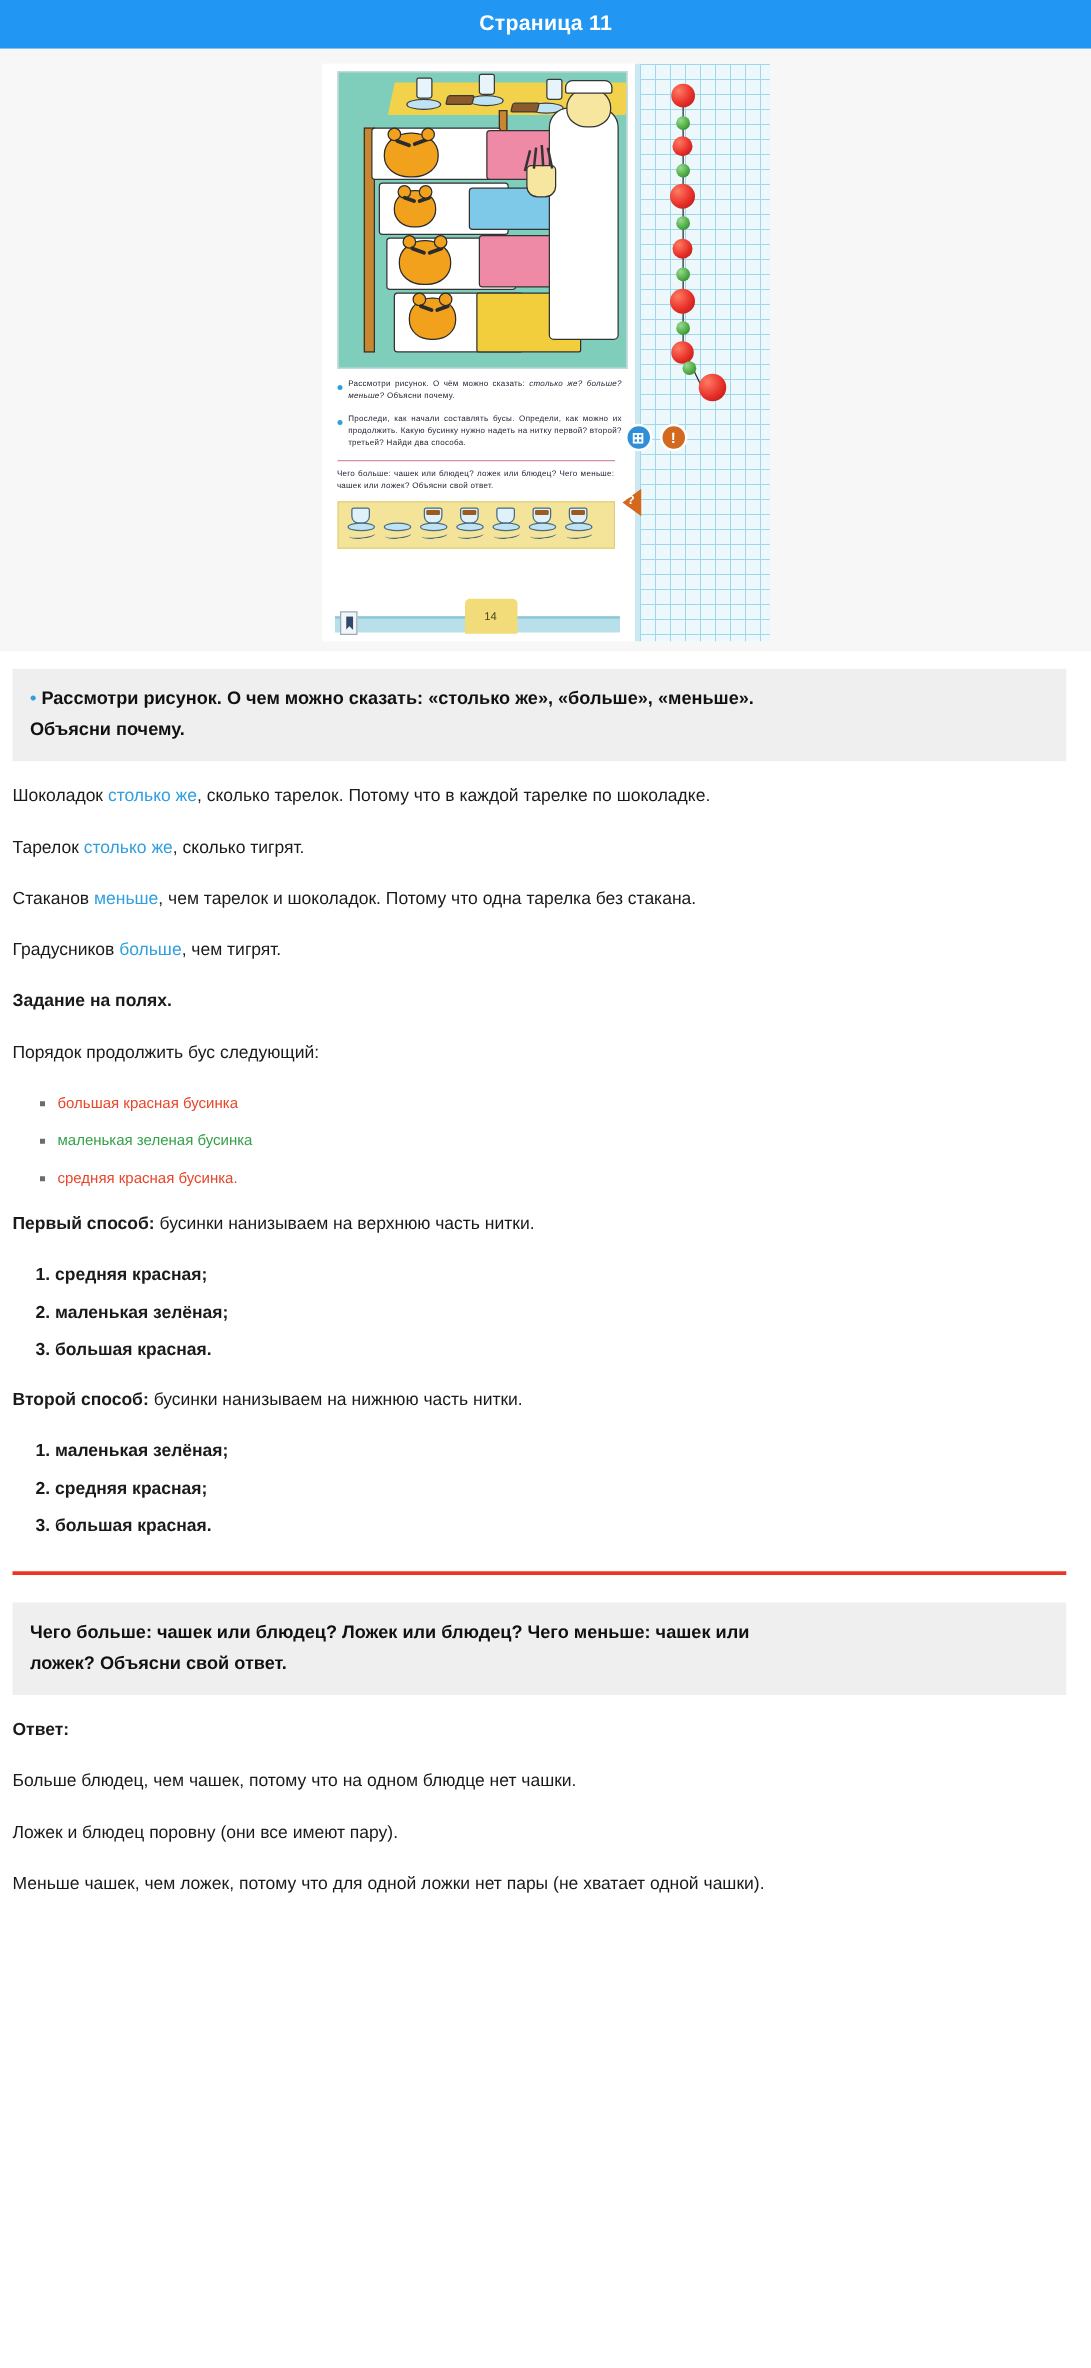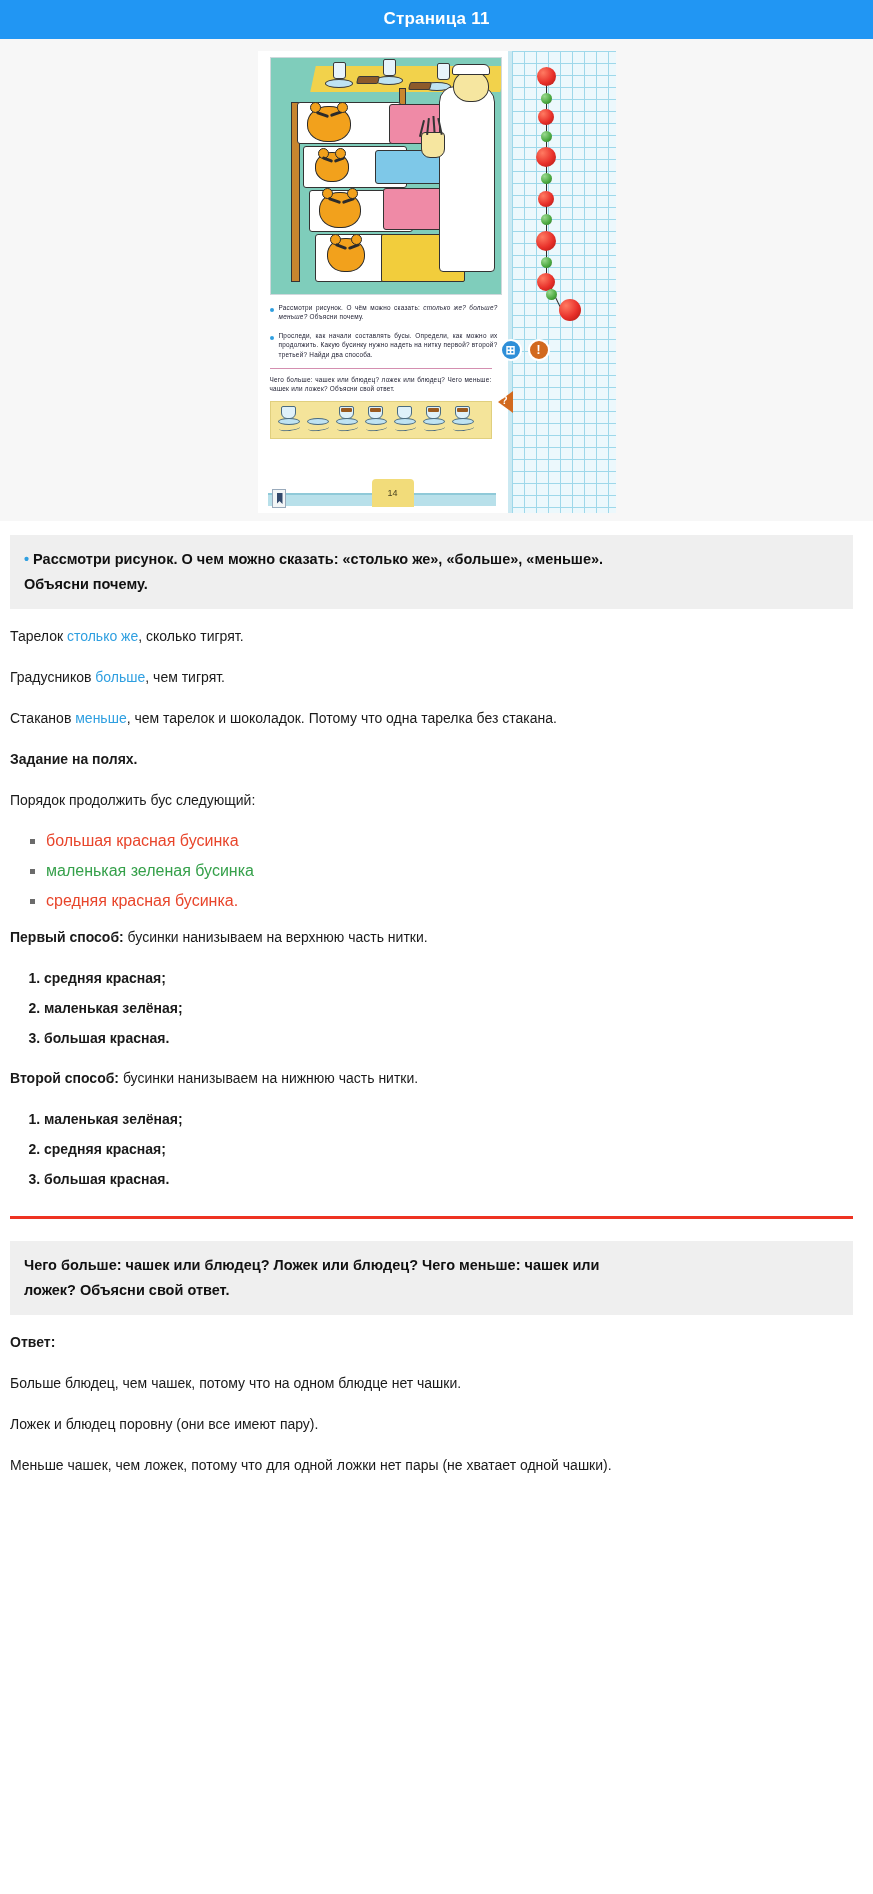--- a/index.html
+++ b/index.html
@@ -243,21 +243,21 @@
     margin: 0 0 22px 0;
     font-size: 14px;
     line-height: 19px;
     color: #1a1a1a;
   }
   .hl-blue { color: #2f9fe0; }
   .bold { font-weight: bold; }
   ul.beads {
     margin: 0 0 18px 0; padding-left: 36px; list-style: square;
   }
-  ul.beads li { margin-bottom: 12px; font-size: 16px; line-height: 18px; }
+  ul.beads li { margin-bottom: 12px; font-size: 12px; line-height: 18px; }
   ul.beads li::marker { color: #6b6b6b; }
   .c-red { color: #e8452b; }
   .c-darkred { color: #e8452b; }
   .c-green { color: #35a04a; }
   ol.steps {
     margin: 0 0 22px 0; padding-left: 34px; font-weight: bold;
   }
   ol.steps li { margin-bottom: 12px; font-size: 14px; line-height: 18px; color: #1a1a1a; }
   hr.redline {
     border: none; border-top: 3px solid #ee3322;
@@ -424,27 +424,30 @@
 
 <div class="content">
 
   <div class="qbox">
     <span class="bdot">•</span>
     <span>Рассмотри рисунок. О чем можно сказать: «столько же», «больше», «меньше».</span><br>
     <span>Объясни почему.</span>
   </div>
 
   <p class="para">
+    <span>Шоколадок </span><span class="hl-blue">столько же</span><span>, сколько тарелок. Потому что в каждой тарелке по шоколадке.</span>
+  </p>
+  <p class="para">
     <span>Тарелок </span><span class="hl-blue">столько же</span><span>, сколько тигрят.</span>
   </p>
   <p class="para">
+    <span>Стаканов </span><span class="hl-blue">меньше</span><span>, чем тарелок и шоколадок. Потому что одна тарелка без стакана.</span>
+  </p>
+  <p class="para">
     <span>Градусников </span><span class="hl-blue">больше</span><span>, чем тигрят.</span>
-  </p>
-  <p class="para">
-    <span>Стаканов </span><span class="hl-blue">меньше</span><span>, чем тарелок и шоколадок. Потому что одна тарелка без стакана.</span>
   </p>
 
   <p class="para bold">Задание на полях.</p>
 
 
   <p class="para">Порядок продолжить бус следующий:</p>
 
   <ul class="beads">
     <li><span class="c-red">большая красная бусинка</span></li>
     <li><span class="c-green">маленькая зеленая бусинка</span></li>

